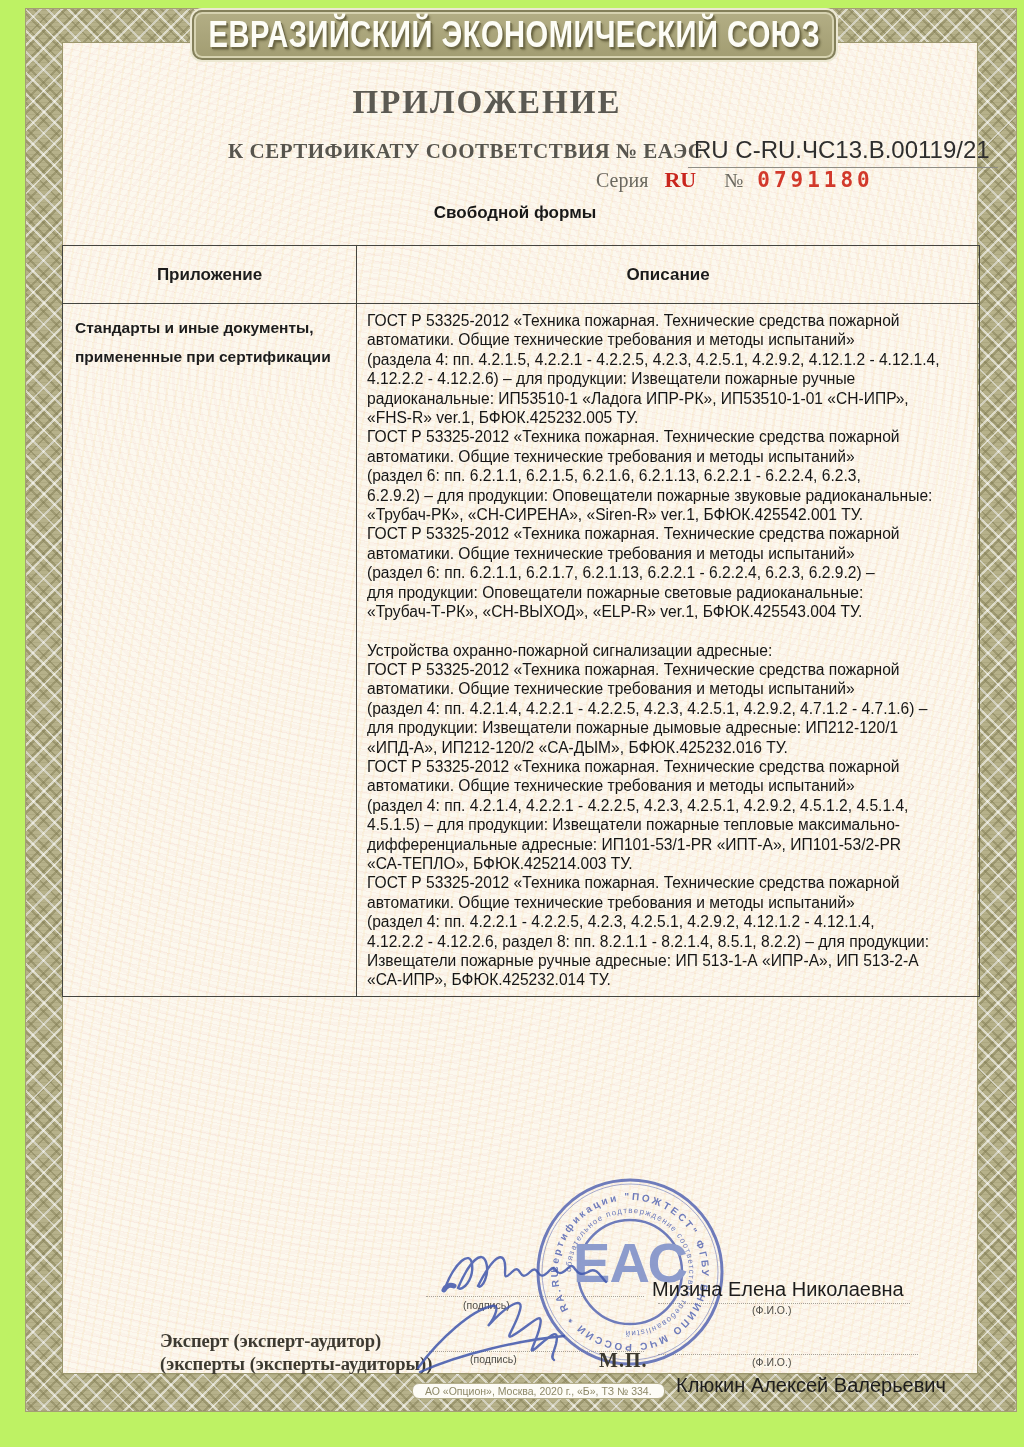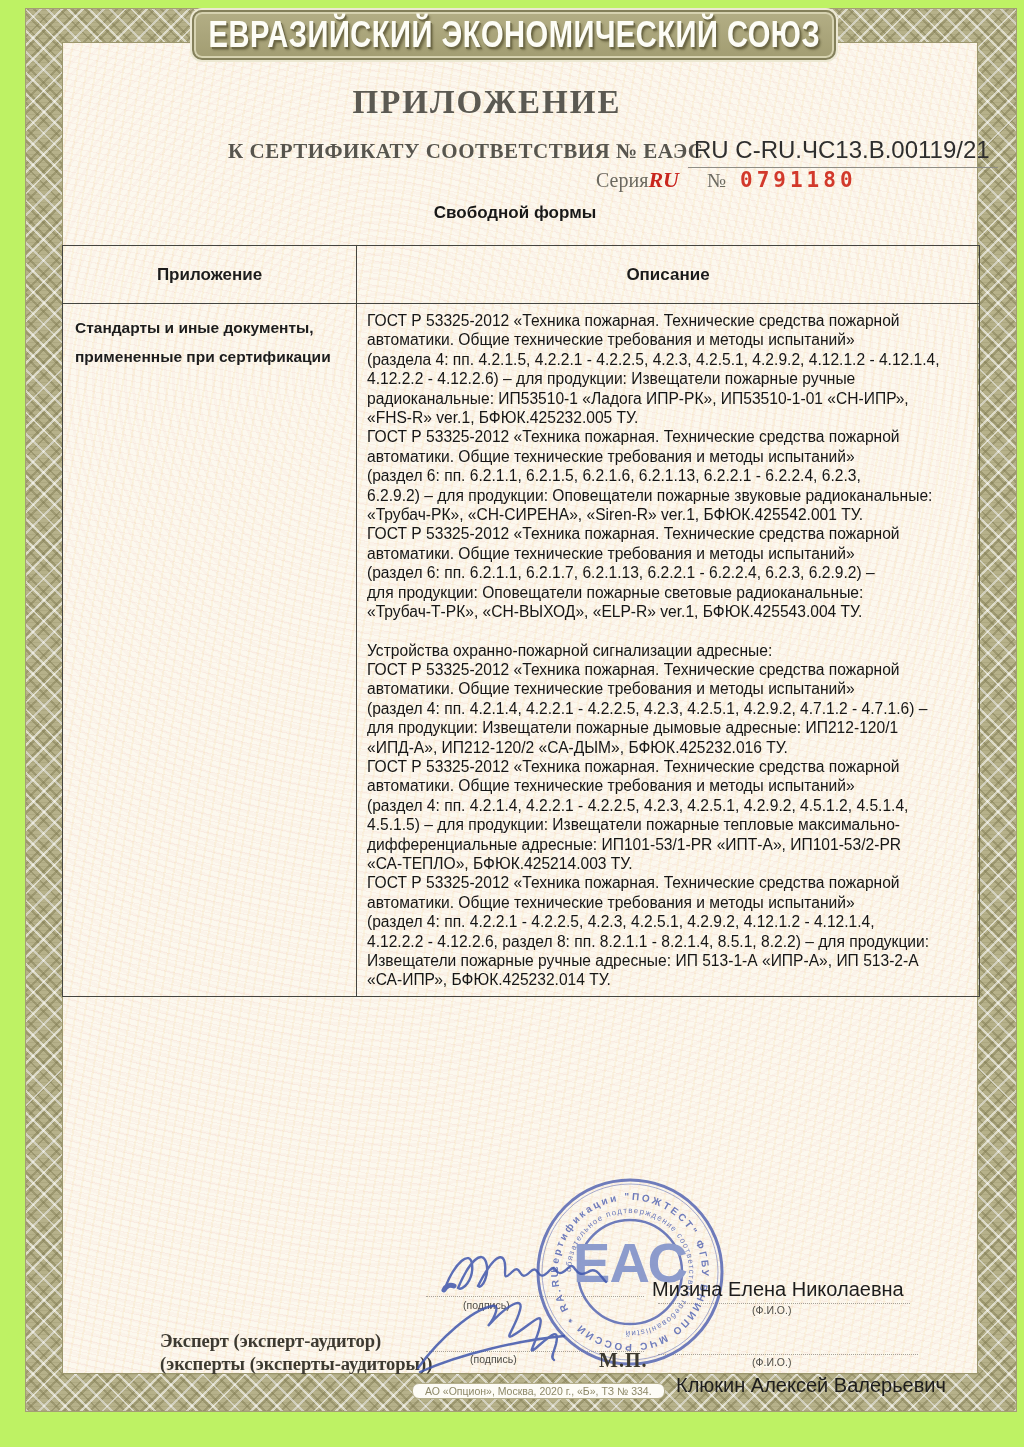--- a/index.html
+++ b/index.html
@@ -32,21 +32,21 @@
     text-shadow:1.5px 1.5px 0 #6e6947, 2.5px 2.5px 2px rgba(60,55,25,.45);}
   
   .doc-title{position:absolute;left:0;top:84px;width:974px;text-align:center;z-index:4;
     font-family:"Liberation Serif",serif;font-weight:bold;font-size:33px;color:#5b5952;letter-spacing:2px;}
   .subtitle{position:absolute;left:228px;top:139px;z-index:4;
     font-family:"Liberation Serif",serif;font-weight:600;font-size:21px;color:#57554e;letter-spacing:.5px;}
   .cert-no{position:absolute;left:688px;top:136px;z-index:4;font-size:24px;color:#2e2e2e;
     padding:0 8px 3px 6px;border-bottom:1.5px solid #8f8d85;white-space:nowrap;}
   .series-row{position:absolute;left:596px;top:167px;z-index:4;display:flex;align-items:center;}
   .series-label{font-family:"Liberation Serif",serif;font-size:20px;color:#6b6960;}
-  .series-val{font-family:"Liberation Serif",serif;font-weight:bold;font-size:22px;color:#c9261d;font-style:italic;}
+  .series-val{font-family:"Liberation Serif",serif;font-weight:bold;font-size:22px;color:#c9261d;margin-left:16px;}
   .num-sign{font-family:"Liberation Serif",serif;font-size:20px;color:#6b6960;margin-left:28px;}
   .blank-no{font-family:"DejaVu Sans Mono",monospace;font-weight:bold;font-size:21px;color:#d2392b;
     letter-spacing:4px;margin-left:14px;}
   .form-type{position:absolute;left:0;top:203px;width:1030px;text-align:center;z-index:4;
     font-weight:bold;font-size:17px;color:#181818;}
   
   .tbl{position:absolute;left:62px;top:245px;width:918px;height:752px;z-index:4;
     border:1.5px solid #454540;display:flex;flex-direction:column;box-sizing:border-box;}
   .tbl-head{display:flex;height:57px;border-bottom:1.5px solid #454540;flex:none;}
   .tbl-body{display:flex;flex:1;}

